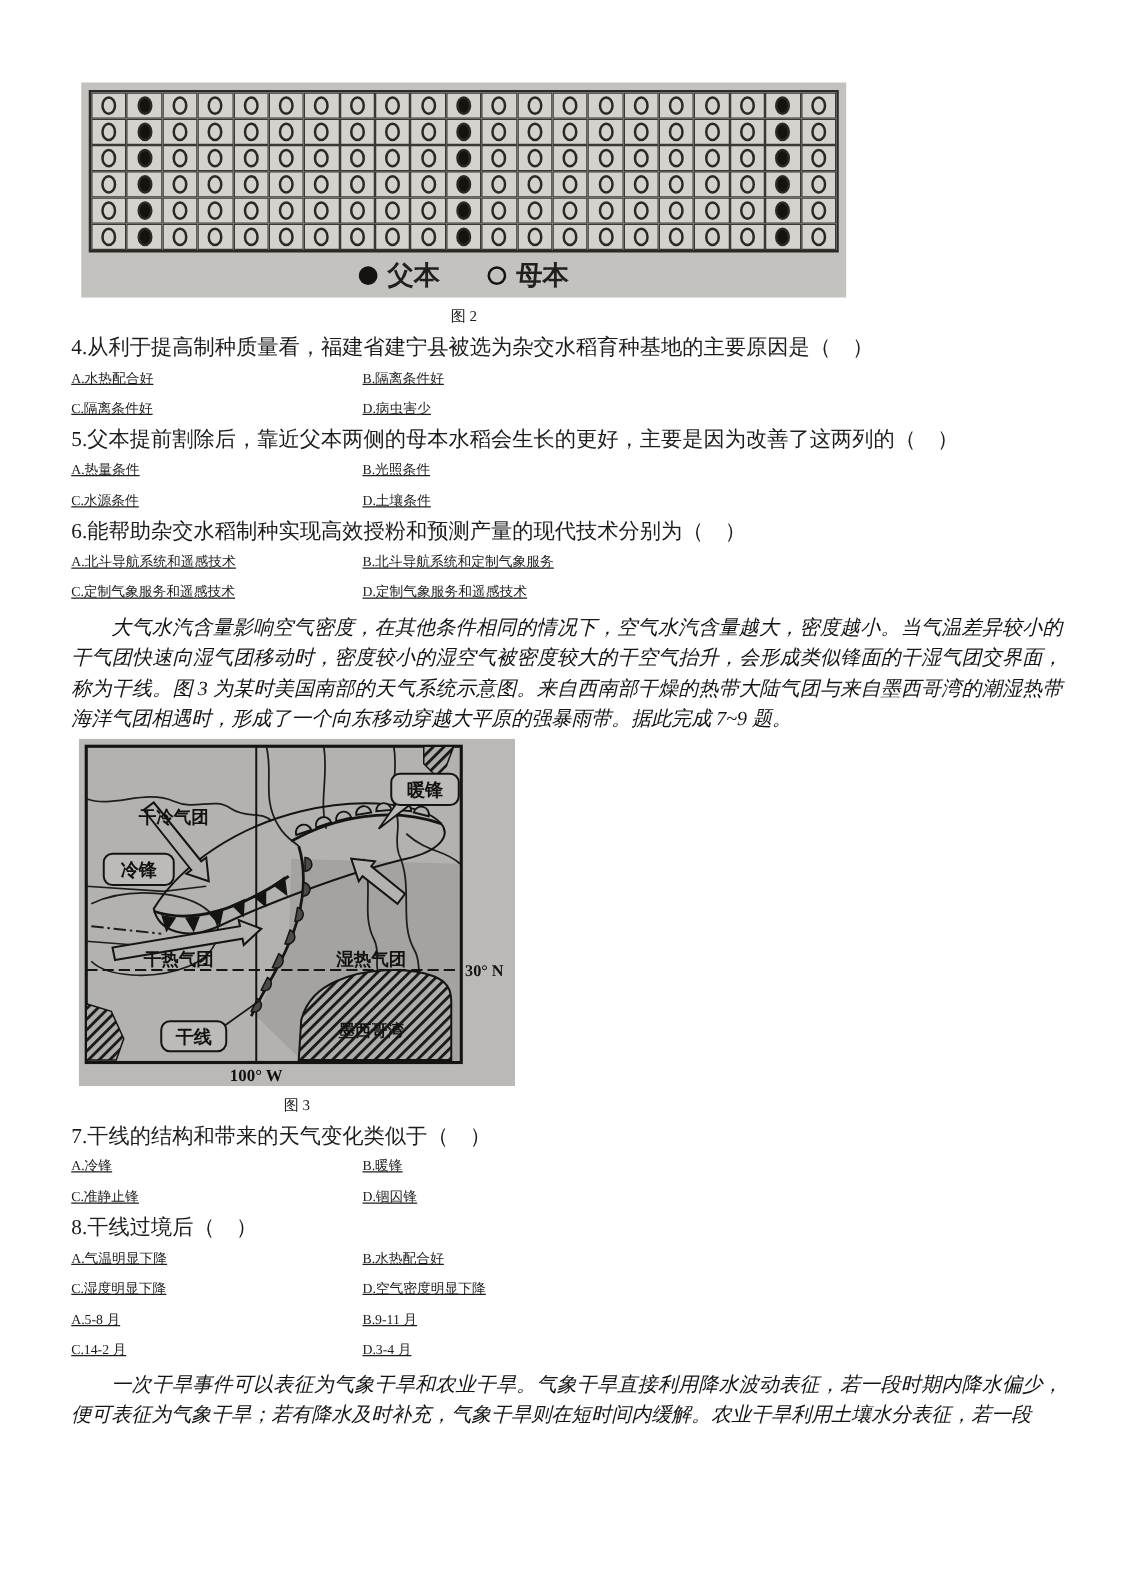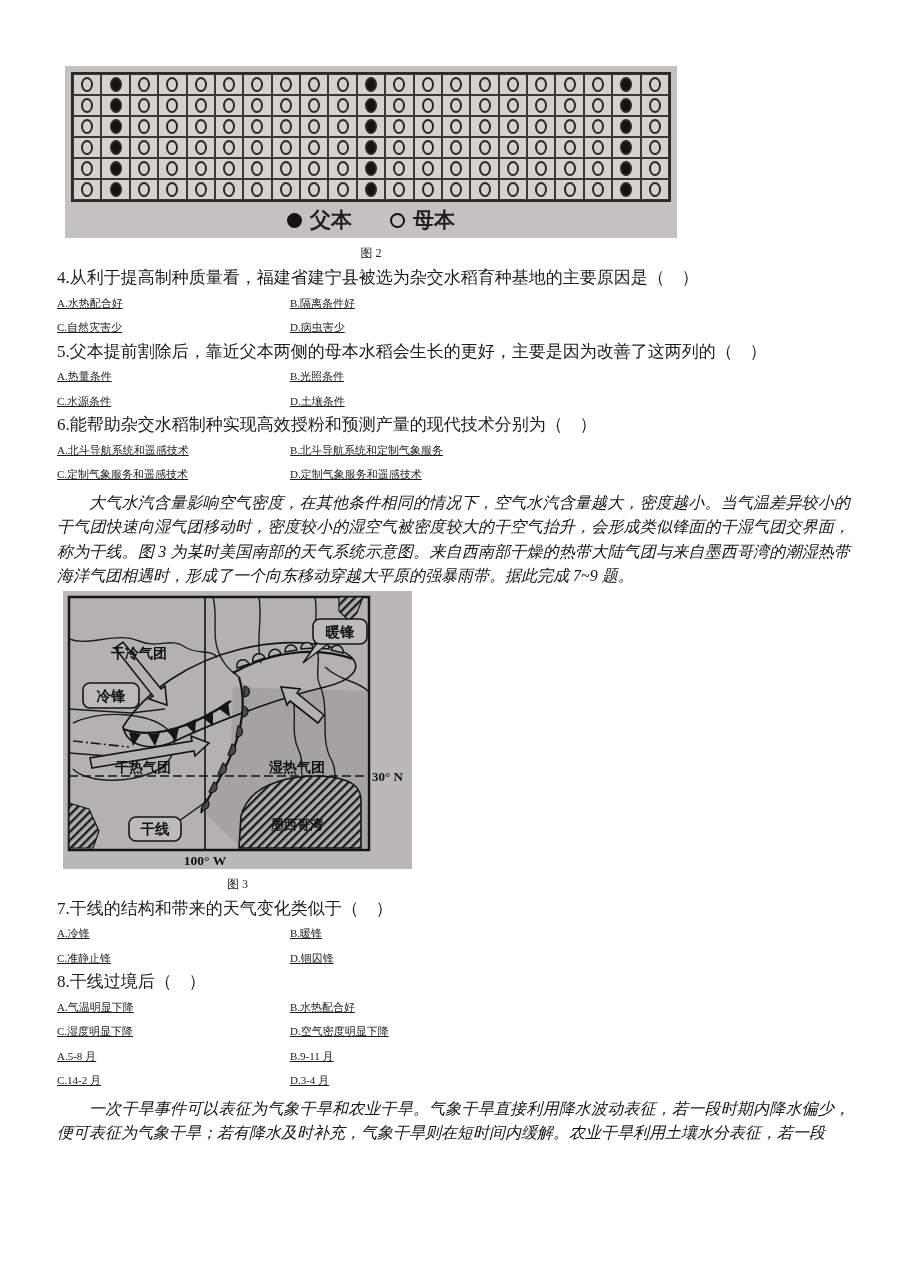--- a/index.html
+++ b/index.html
@@ -450,21 +450,21 @@
       <figcaption class="caption">图 2</figcaption>
     </figure>
 
     <div>
       <div class="qstem">4.从利于提高制种质量看，福建省建宁县被选为杂交水稻育种基地的主要原因是（　）</div>
       <div class="optrow">
           <span>A.水热配合好</span>
           <span>B.隔离条件好</span>
         </div>
       <div class="optrow">
-          <span>C.自然灾害少</span>
+          <span>C.隔离条件好</span>
           <span>D.病虫害少</span>
         </div>
     </div>
     <div>
       <div class="qstem">5.父本提前割除后，靠近父本两侧的母本水稻会生长的更好，主要是因为改善了这两列的（　）</div>
       <div class="optrow">
           <span>A.热量条件</span>
           <span>B.光照条件</span>
         </div>
       <div class="optrow">

